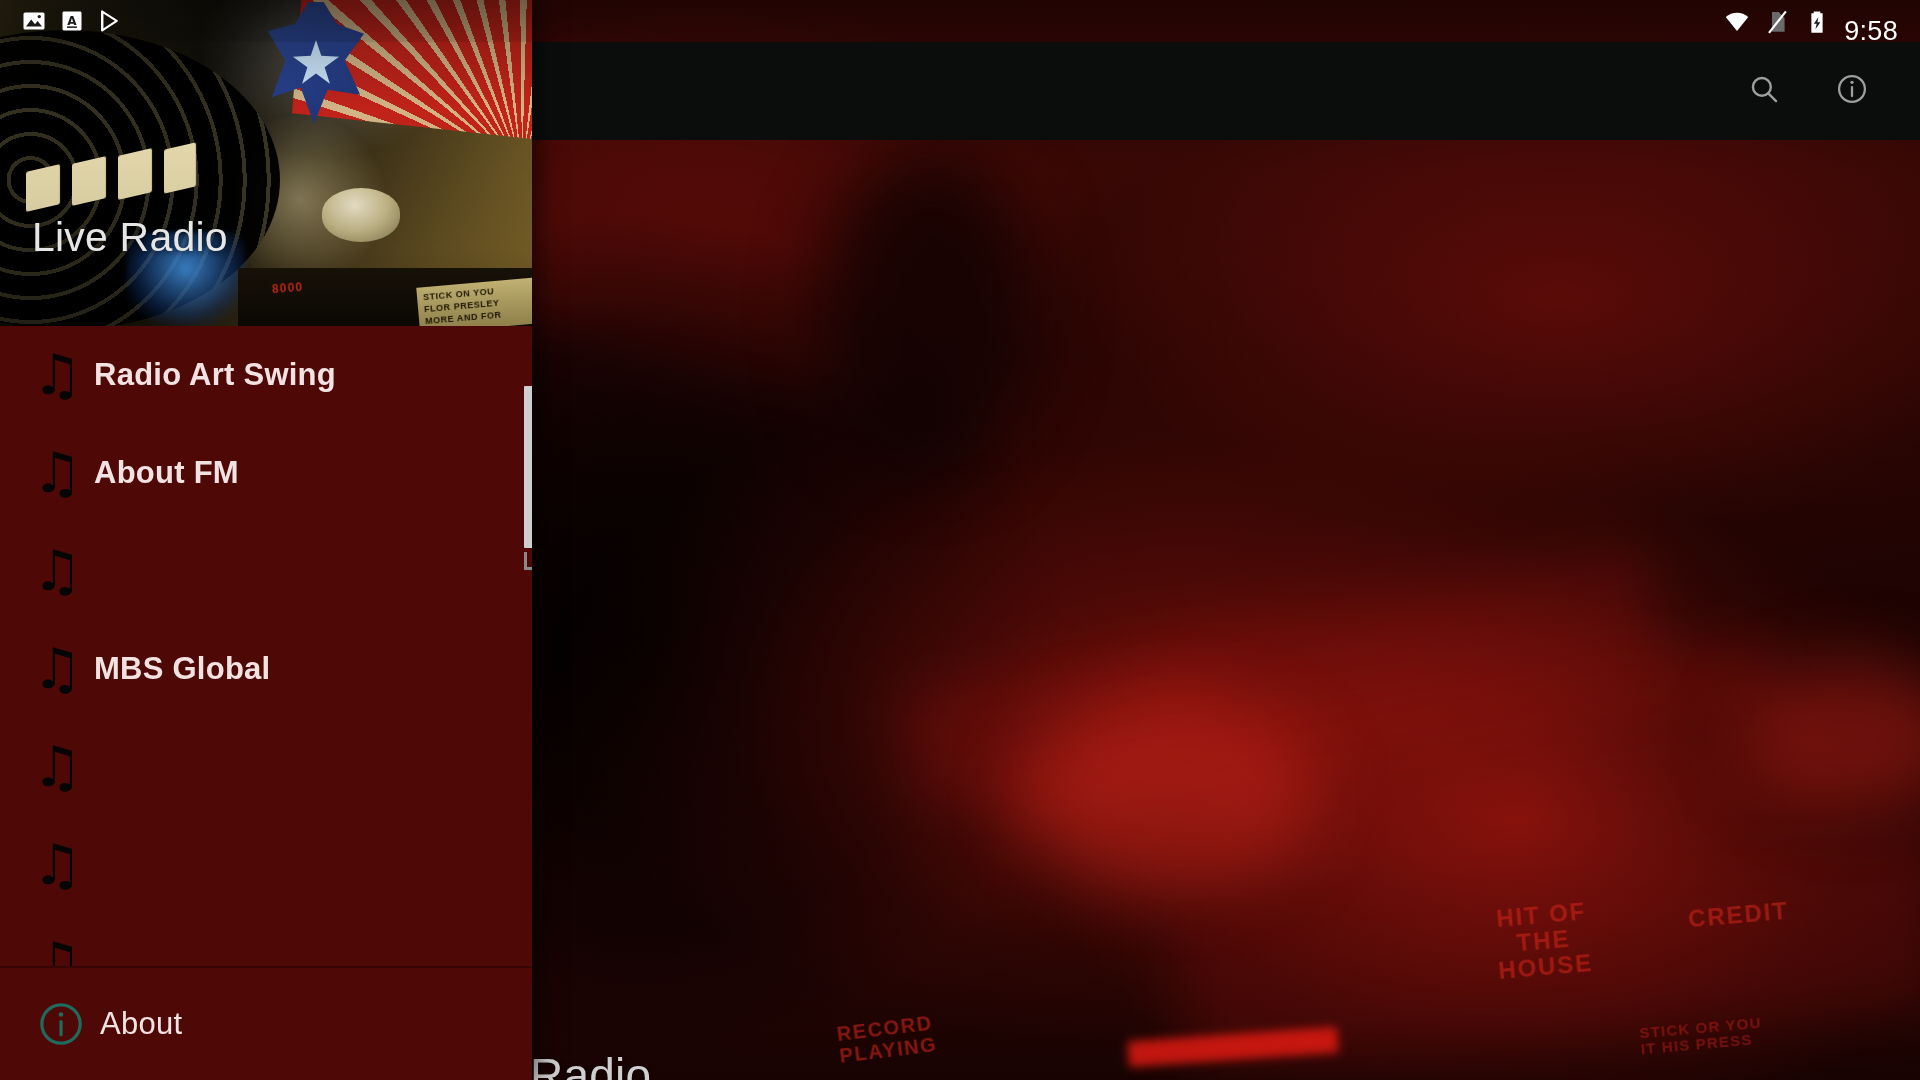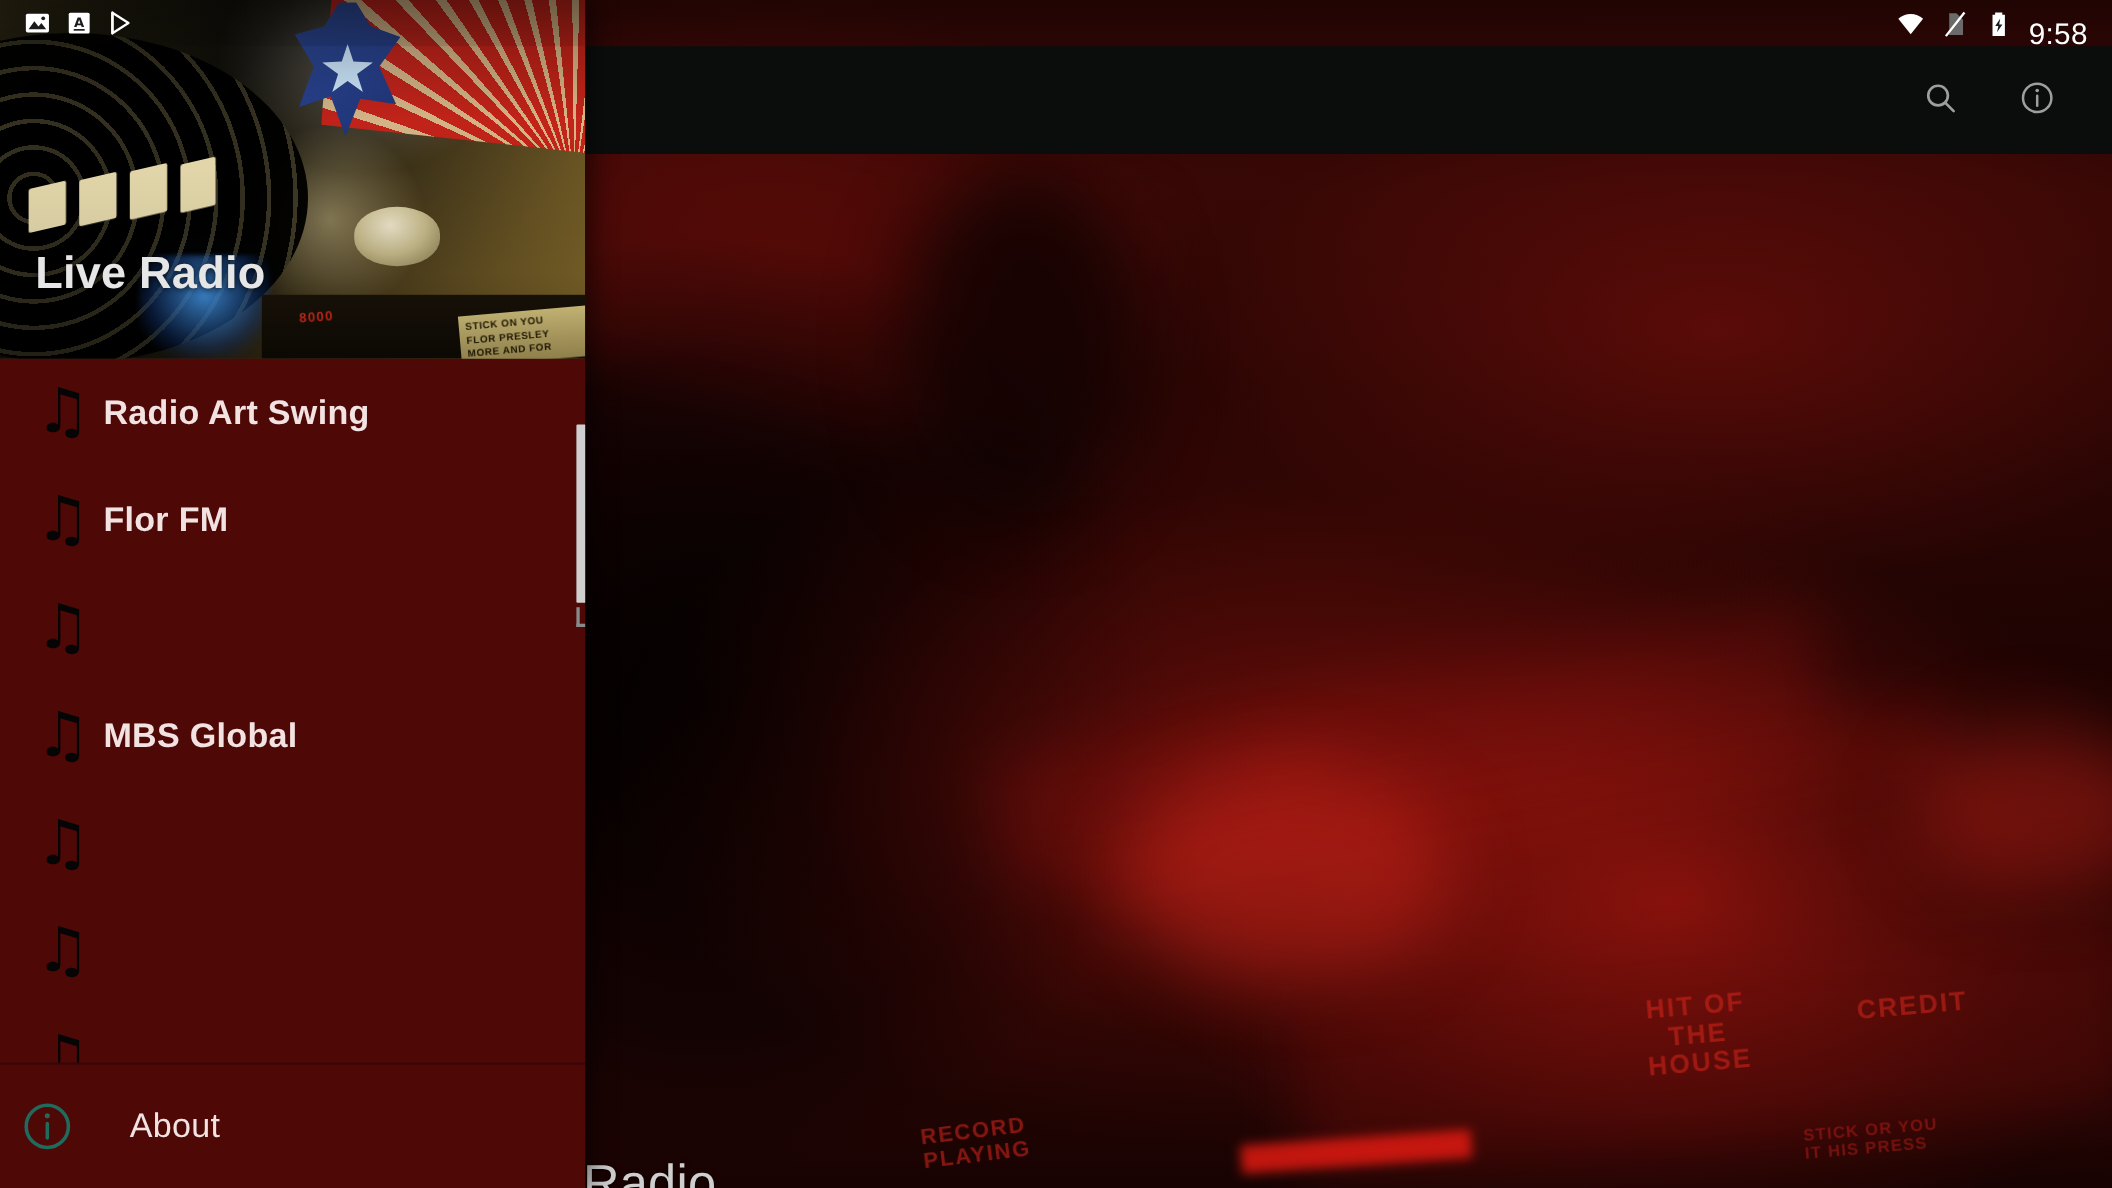--- a/index.html
+++ b/index.html
@@ -176,22 +176,22 @@
     transform:rotate(-5deg);
     font-size:9px; font-weight:700; color:#2d2305; letter-spacing:.06em;
     padding:4px 6px; line-height:1.35; text-transform:uppercase; white-space:pre-line;
     filter:blur(.25px);
   }
   .dh-scrim{
     position:absolute; inset:0;
     background:linear-gradient(180deg, rgba(0,0,0,.34) 0%, rgba(0,0,0,0) 34%, rgba(0,0,0,.10) 76%, rgba(0,0,0,.34) 100%);
   }
   .dh-title{
-    position:absolute; left:32px; bottom:54px;
-    font-size:41px; font-weight:700; color:#e6e6e6;
+    position:absolute; left:32px; bottom:65px;
+    font-size:41px; font-weight:400; color:#e6e6e6;
     letter-spacing:.2px; text-shadow:0 1px 6px rgba(0,0,0,.75);
   }
 
   
   .dr-list{
     position:relative; width:532px; height:640px; overflow:hidden;
   }
   .dr-item{
     position:relative; display:flex; align-items:center;
     height:98px; padding-left:30px; cursor:pointer;
@@ -219,21 +219,21 @@
     border-left:3px solid #8a8a8a; border-bottom:3px solid #8a8a8a; z-index:6;
   }
 
   
   .dr-divider{
     position:absolute; left:0; top:966px; width:532px; height:2px;
     background:rgba(0,0,0,.30);
   }
   .dr-footer{
     position:absolute; left:0; top:968px; width:532px; height:112px;
-    display:flex; align-items:center; padding-left:18px; cursor:pointer;gap:36px;
+    display:flex; align-items:center; padding-left:36px; cursor:pointer;
   }
   .about-ico{
     width:64px; flex:0 0 64px; display:flex; align-items:center; justify-content:flex-start;
   }
   .about-label{
     font-size:31px; color:#f2e3e2; letter-spacing:.25px;
   }
 </style>
 </head>
 <body>
@@ -312,21 +312,21 @@
         <span class="dr-ico">
           <span class="dr-note">♫</span>
         </span>
         <span class="dr-label">Radio Art Swing</span>
       </div>
 
       <div class="dr-item">
         <span class="dr-ico">
           <span class="dr-note">♫</span>
         </span>
-        <span class="dr-label">Flor FM</span>
+        <span class="dr-label">About FM</span>
       </div>
 
       <div class="dr-item">
         <span class="dr-ico">
           <span class="dr-note">♫</span>
         </span>
       </div>
 
       <div class="dr-item">
         <span class="dr-ico">

